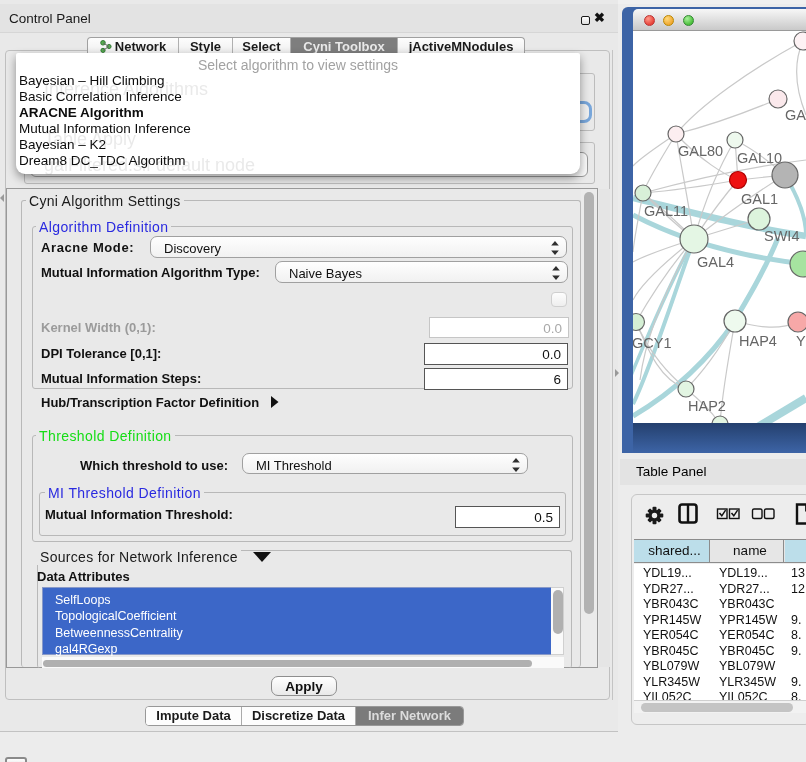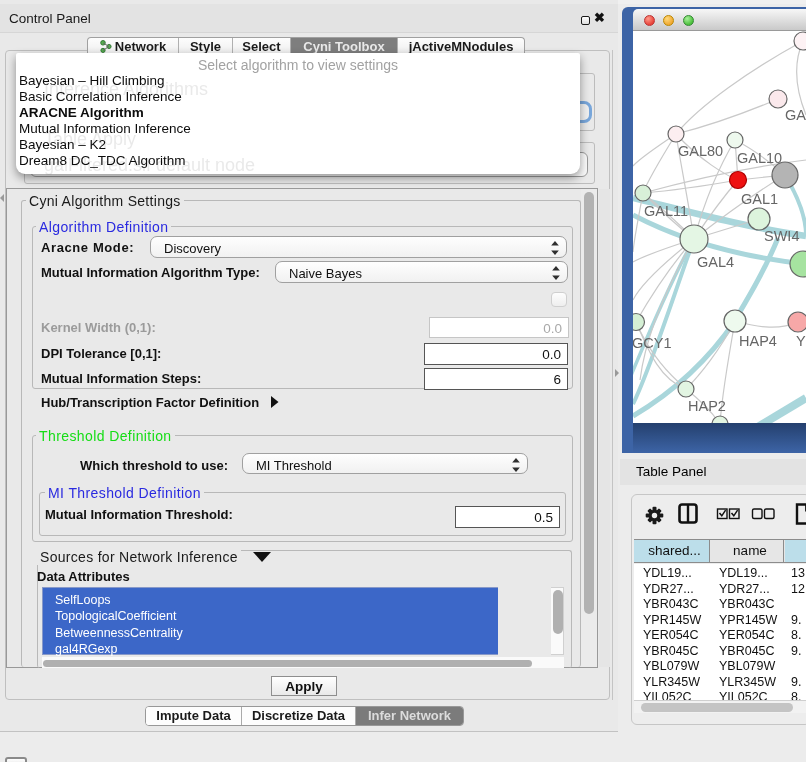--- a/index.html
+++ b/index.html
@@ -40,24 +40,24 @@
 .gtitle.plain { font-size:14px; letter-spacing:0.3px; }
 .blue { color:#2a2ae0; font-size:14px; letter-spacing:0.4px; }
 .green { color:#15dd15; font-size:14px; letter-spacing:0.4px; }
 .lbl { position:absolute; font-size:13px; font-weight:bold; color:#111; white-space:nowrap; }
 .lbl.dis { color:#9b9b9b; }
 .field { position:absolute; background:#fff; font-size:13.5px; text-align:right; padding-right:6px; }
 .combo { position:absolute; border:1px solid #a0a0a0; border-radius:7px; background:linear-gradient(#fefefe,#f1f1f1); font-size:13px; color:#111; }
 .combo .ct { position:absolute; left:13px; top:3.5px; }
 .arrows { position:absolute; right:6px; top:2.5px; width:10px; height:16px; }
 
-#attrlist { left:42px; top:587px; width:456px; height:68px; background:#3c67c8; border:1px solid #8899c8; border-right:none; }
+#attrlist { left:42px; top:587px; width:509px; height:68px; background:#3c67c8; border:1px solid #8899c8; border-right:none; }
 .litem { position:absolute; left:12px; color:#fff; font-size:12.5px; white-space:nowrap; }
 
-#applybtn { left:271px; top:676px; width:66px; height:20px; border:1px solid #8e8e8e; border-radius:0; background:linear-gradient(#ffffff,#e9e9e9); text-align:center; font-size:13.5px; font-weight:bold; color:#111; padding-top:2px; }
+#applybtn { left:271px; top:676px; width:66px; height:20px; border:1px solid #8e8e8e; border-radius:7px; background:linear-gradient(#ffffff,#e9e9e9); text-align:center; font-size:13.5px; font-weight:bold; color:#111; padding-top:2px; }
 
 #btabs { left:145px; top:706px; height:19.5px; display:flex; border:1px solid #989898; border-radius:4px; overflow:hidden; background:#fff; }
 .btab { font-size:13px; font-weight:bold; color:#1a1a1a; border-right:1px solid #aaa; white-space:nowrap; background:#fdfdfd; line-height:18px; text-align:center; }
 .btab:last-child { border-right:none; }
 .btab.sel { background:#7b7b7b; color:#dcdcdc; }
 
 #netwin { left:622px; top:7px; width:184px; height:446px; background:#3d64a6; border-radius:6px 0 0 0; }
 #nettitle { left:11px; top:2px; width:173px; height:22px; background:linear-gradient(#f7f7f7,#c9c9c9); border-radius:5px 0 0 0; border-bottom:1px solid #9a9a9a; }
 .light { position:absolute; top:5.5px; width:11px; height:11px; border-radius:50%; }
 #netshadow { left:11px; top:416px; width:173px; height:30px; background:linear-gradient(#24406e,#3d64a6); }

